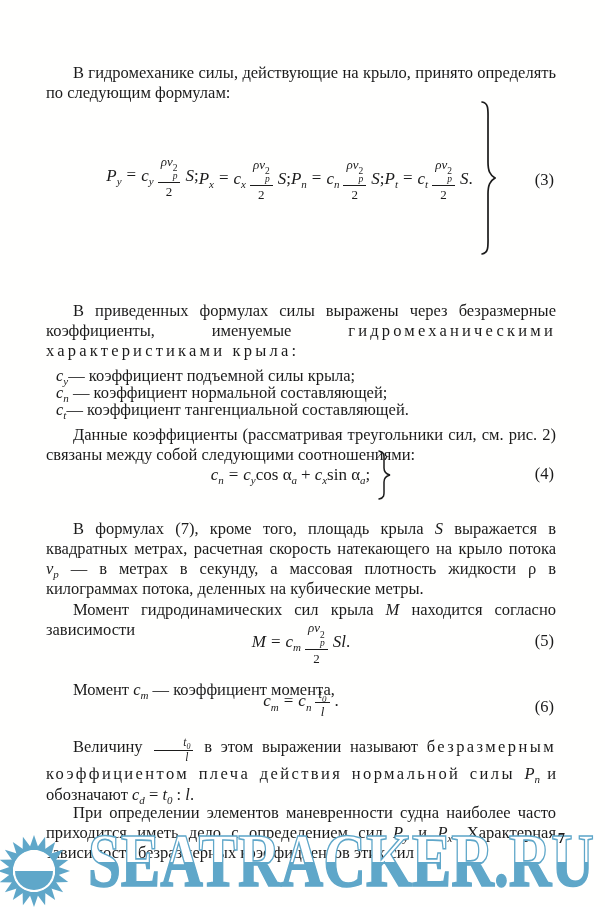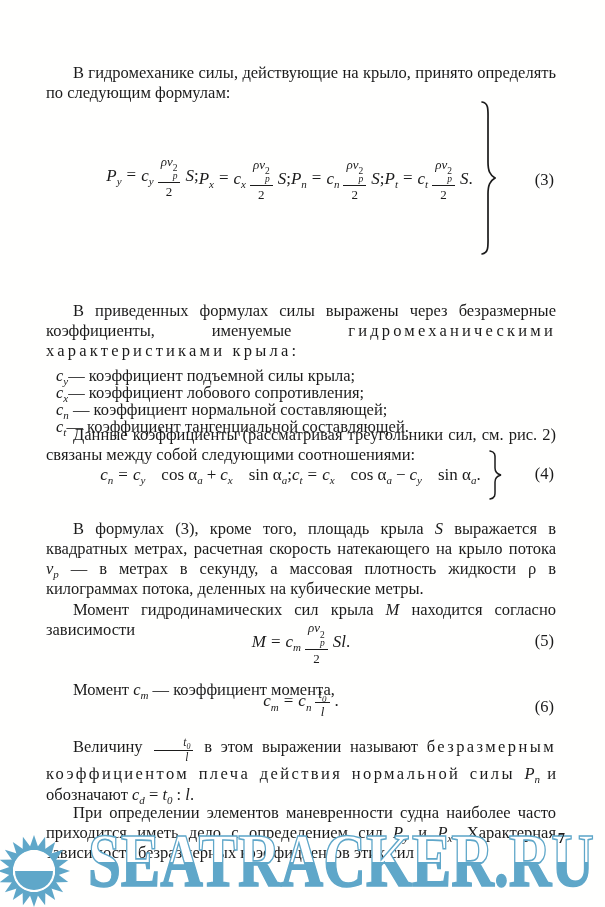--- a/index.html
+++ b/index.html
@@ -27,21 +27,21 @@
   .eqblock { position:absolute; left:46px; width:510px; }
   .eqcenter { display:flex; align-items:center; justify-content:center; }
   .eqcol { display:flex; flex-direction:row; }
   .eqrow {
     text-align:center; white-space:nowrap;
     font-size:17px; line-height:22px;
   }
   .gap8 .eqrow + .eqrow { margin-top:3px; }
   .rel { margin:0 5px; }
   .op  { margin:0 4px; }
-  .fn  { font-style:normal; margin-left:16px; }
+  .fn  { font-style:normal; margin-left:0; }
   .frac { display:inline-block; vertical-align:middle; text-align:center; line-height:1; margin:0 5px 0 4px; }
   .fnum { display:block; border-bottom:1.4px solid #1b1b1b; padding:0 3px 2px; font-size:13px;text-align:center; }
   .fden { display:block; padding-top:2px; font-size:13px; }
   .ss { display:inline-flex; flex-direction:column; align-items:flex-start; line-height:0.85; vertical-align:-0.45em; }
   .ss .s2 { font-size:9.5px; font-style:normal; }
   .ss .sb { font-size:9.5px; font-style:italic; }
   .eqnum { position:absolute; right:2px; top:50%; transform:translateY(-50%); font-size:16.5px; }
   .brace-svg { margin-left:7px; flex:0 0 auto; }
 
   
@@ -94,45 +94,41 @@
           <path d="M2 2 C9 3 8 10 8 21 L8 62 C8 71 10 75 15 78 C10 81 8 85 8 94 L8 135 C8 146 9 153 2 154" stroke="#1b1b1b" stroke-width="1.7" fill="none" stroke-linecap="round"></path>
         </svg>
     </div>
     <span class="eqnum">(3)</span>
   </div>
 
   <p class="para ind" style="top:284px"><span>В приведенных формулах силы выражены через безразмерные коэффициенты, именуемые </span><span class="sp">гидромеханическими характеристиками крыла:</span></p>
 
   <div class="defs" style="top:347px">
     <div class="defrow"><i>c</i><sub>y</sub><span>— коэффициент подъемной силы крыла;</span></div>
-    <div class="defrow"><i>c</i><sub>x</sub><span>— коэффициент лобового сопротивления;</span></div>
     <div class="defrow"><i>c</i><sub>n</sub><span> — коэффициент нормальной составляющей;</span></div>
     <div class="defrow"><i>c</i><sub>t</sub><span>— коэффициент тангенциальной составляющей.</span></div>
   </div>
 
   <p class="para ind" style="top:408px"><span>Данные коэффициенты (рассматривая треугольники сил, см. рис. 2) связаны между собой следующими соотношениями:</span></p>
 
   <div class="eqblock" style="top:450px;height:48px">
     <div class="eqcenter">
       <div class="eqcol">
         <div class="eqrow">
           <i>c</i><sub>n</sub><span class="rel">=</span><i>c</i><sub>y</sub><span class="fn">cos α</span><sub>a</sub><span class="op">+</span><i>c</i><sub>x</sub><span class="fn">sin α</span><sub>a</sub><span>;</span>
         </div>
-        <div class="eqrow">
-          <i>c</i><sub>t</sub><span class="rel">=</span><i>c</i><sub>x</sub><span class="fn">cos α</span><sub>a</sub><span class="op">−</span><i>c</i><sub>y</sub><span class="fn">sin α</span><sub>a</sub><span>.</span>
-        </div>
       </div>
       <svg class="brace-svg" width="14" height="50" viewBox="0 0 14 50">
           <path d="M2 1 C8 2 7 6 7 11 L7 18 C7 22 9 24 13 25 C9 26 7 28 7 32 L7 39 C7 44 8 48 2 49" stroke="#1b1b1b" stroke-width="1.5" fill="none" stroke-linecap="round"></path>
         </svg>
     </div>
     <span class="eqnum">(4)</span>
   </div>
 
-  <p class="para ind" style="top:502px"><span>В формулах (3), кроме того, площадь крыла </span><i>S</i><span> выражается в квадратных метрах, расчетная скорость натекающего на крыло потока </span><i>v</i><sub>p</sub><span> — в метрах в секунду, а массовая плотность жидкости ρ в килограммах потока, деленных на кубические метры.</span></p>
+  <p class="para ind" style="top:502px"><span>В формулах (7), кроме того, площадь крыла </span><i>S</i><span> выражается в квадратных метрах, расчетная скорость натекающего на крыло потока </span><i>v</i><sub>p</sub><span> — в метрах в секунду, а массовая плотность жидкости ρ в килограммах потока, деленных на кубические метры.</span></p>
 
   <p class="para ind" style="top:583px"><span>Момент гидродинамических сил крыла </span><i>M</i><span> находится согласно зависимости</span></p>
 
   <div class="eqblock" style="top:621px;height:40px">
     <div class="eqcenter">
       <div class="eqrow">
         <i>M</i><span class="rel">=</span><i>c</i><sub>m</sub><span class="frac"><span class="fnum"><i>ρv</i><span class="ss">
                 <span class="s2">2</span>
                 <span class="sb">p</span>
               </span></span><span class="fden">2</span></span><i>Sl</i><span>.</span>

